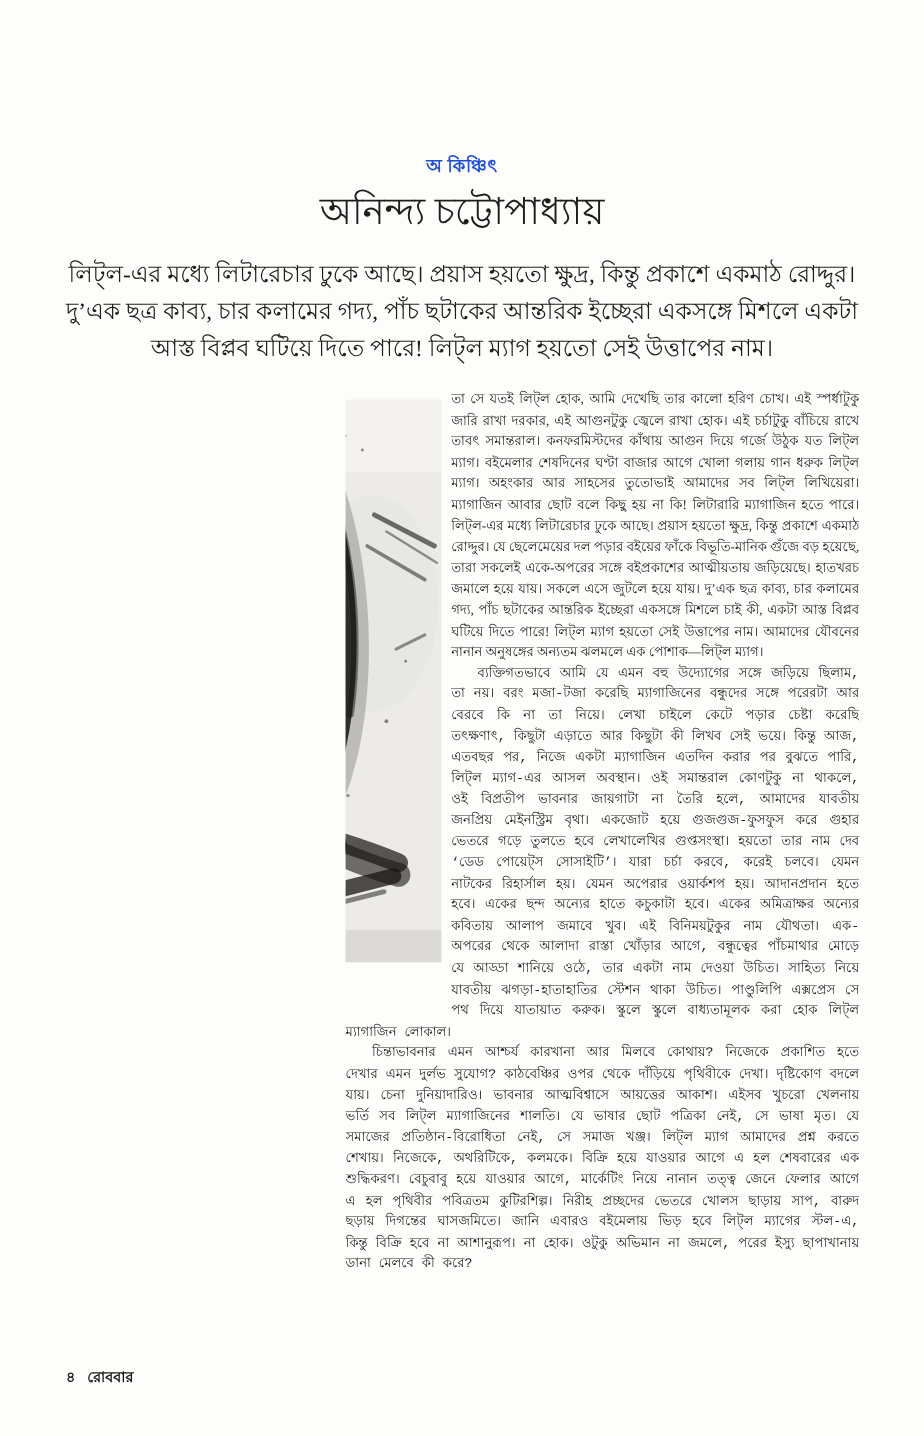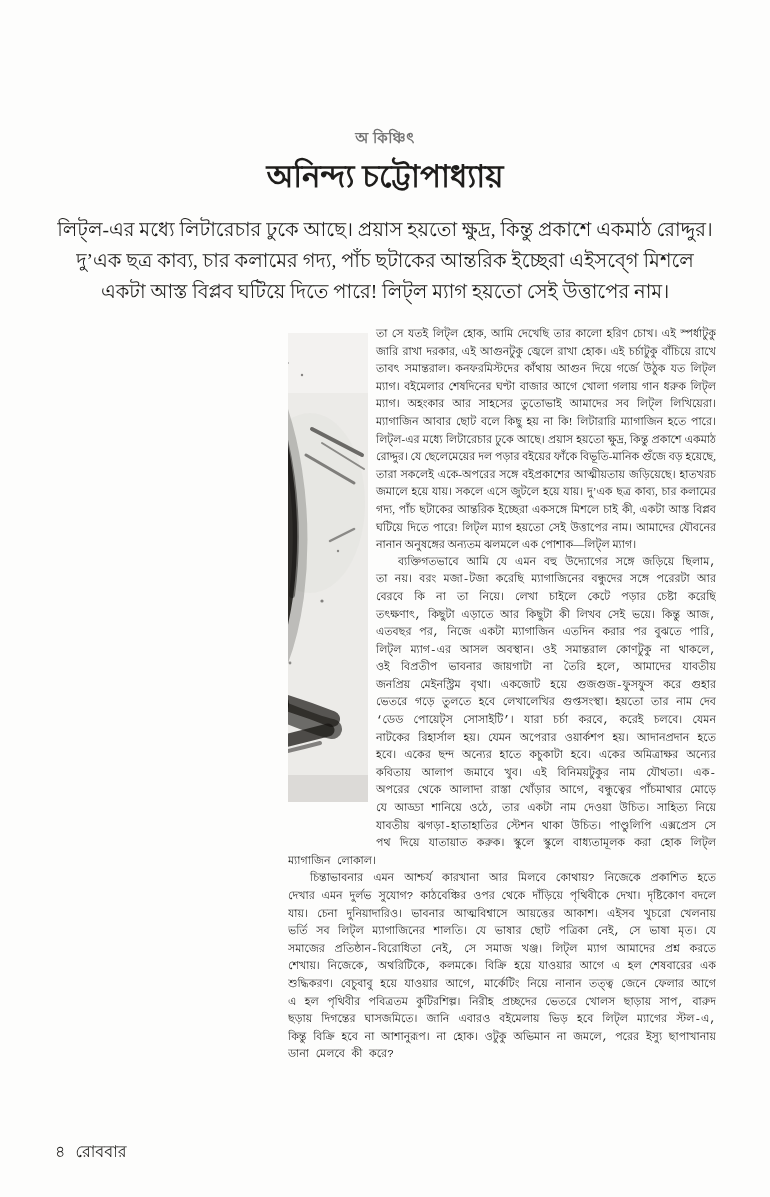--- a/index.html
+++ b/index.html
@@ -9,31 +9,31 @@
     margin:0 auto;
     background:#fdfdfc;
     color:#1e1d1b;
     font-family:"Liberation Serif", serif;
     overflow:hidden;
     box-shadow:0 0 4px rgba(0,0,0,.25);
   }
   .kicker {
     padding-top:126px;
     text-align:center;
-    color:#737373;
+    color:#1d4ed8;
     font-size:15px;
     font-weight:bold;
     letter-spacing:.5px;
   }
   .title {
     margin:7px 0 0;
     text-align:center;
     font-size:31px;
     line-height:38px;
-    font-weight:bold;
+    font-weight:normal;
   }
   .lede {
     width:664px;
     margin:18px auto 0;
     text-align:center;
     font-size:19.5px;
     line-height:31px;
   }
   .body-region {
     position:relative;
@@ -52,34 +52,35 @@
     top:8px;
     width:338px; height:469px;
     margin:0;
   }
   .artwork svg { width:100%; height:100%; display:block; }
   .body-p { margin:0; }
   .body-p.indent { text-indent:22px;font-family:Liberation Mono, monospace; }
   .footer {
     position:absolute;
     left:55px; top:1139px;
-    font-size:16px;
+    font-size:12px;
+    font-weight:bold;
   }
   .footer .mag-name { margin-left:10px; }
 </style>
 </head>
 <body>
 
 <div class="page">
 
   <div class="kicker">অ কিঞ্চিৎ</div>
 
   <h1 class="title">অনিন্দ্য চট্টোপাধ্যায়</h1>
 
-  <p class="lede">লিট্‌ল-এর মধ্যে লিটারেচার ঢুকে আছে। প্রয়াস হয়তো ক্ষুদ্র, কিন্তু প্রকাশে একমাঠ রোদ্দুর। দু’এক ছত্র কাব্য, চার কলামের গদ্য, পাঁচ ছটাকের আন্তরিক ইচ্ছেরা এইসব্গে মিশলে একটা আস্ত বিপ্লব ঘটিয়ে দিতে পারে! লিট্‌ল ম্যাগ হয়তো সেই উত্তাপের নাম।</p>
+  <p class="lede">লিট্‌ল-এর মধ্যে লিটারেচার ঢুকে আছে। প্রয়াস হয়তো ক্ষুদ্র, কিন্তু প্রকাশে একমাঠ রোদ্দুর। দু’এক ছত্র কাব্য, চার কলামের গদ্য, পাঁচ ছটাকের আন্তরিক ইচ্ছেরা একসঙ্গে মিশলে একটা আস্ত বিপ্লব ঘটিয়ে দিতে পারে! লিট্‌ল ম্যাগ হয়তো সেই উত্তাপের নাম।</p>
 
   <div class="body-region">
 
     <div class="runaround-spacer"></div>
 
     <figure class="artwork">
       <svg viewBox="0 0 338 469" preserveAspectRatio="none">
 
         <rect x="0" y="0" width="338" height="469" fill="#ecebe8"></rect>
         <rect x="0" y="0" width="338" height="60" fill="#f4f3f1" opacity="0.9"></rect>

